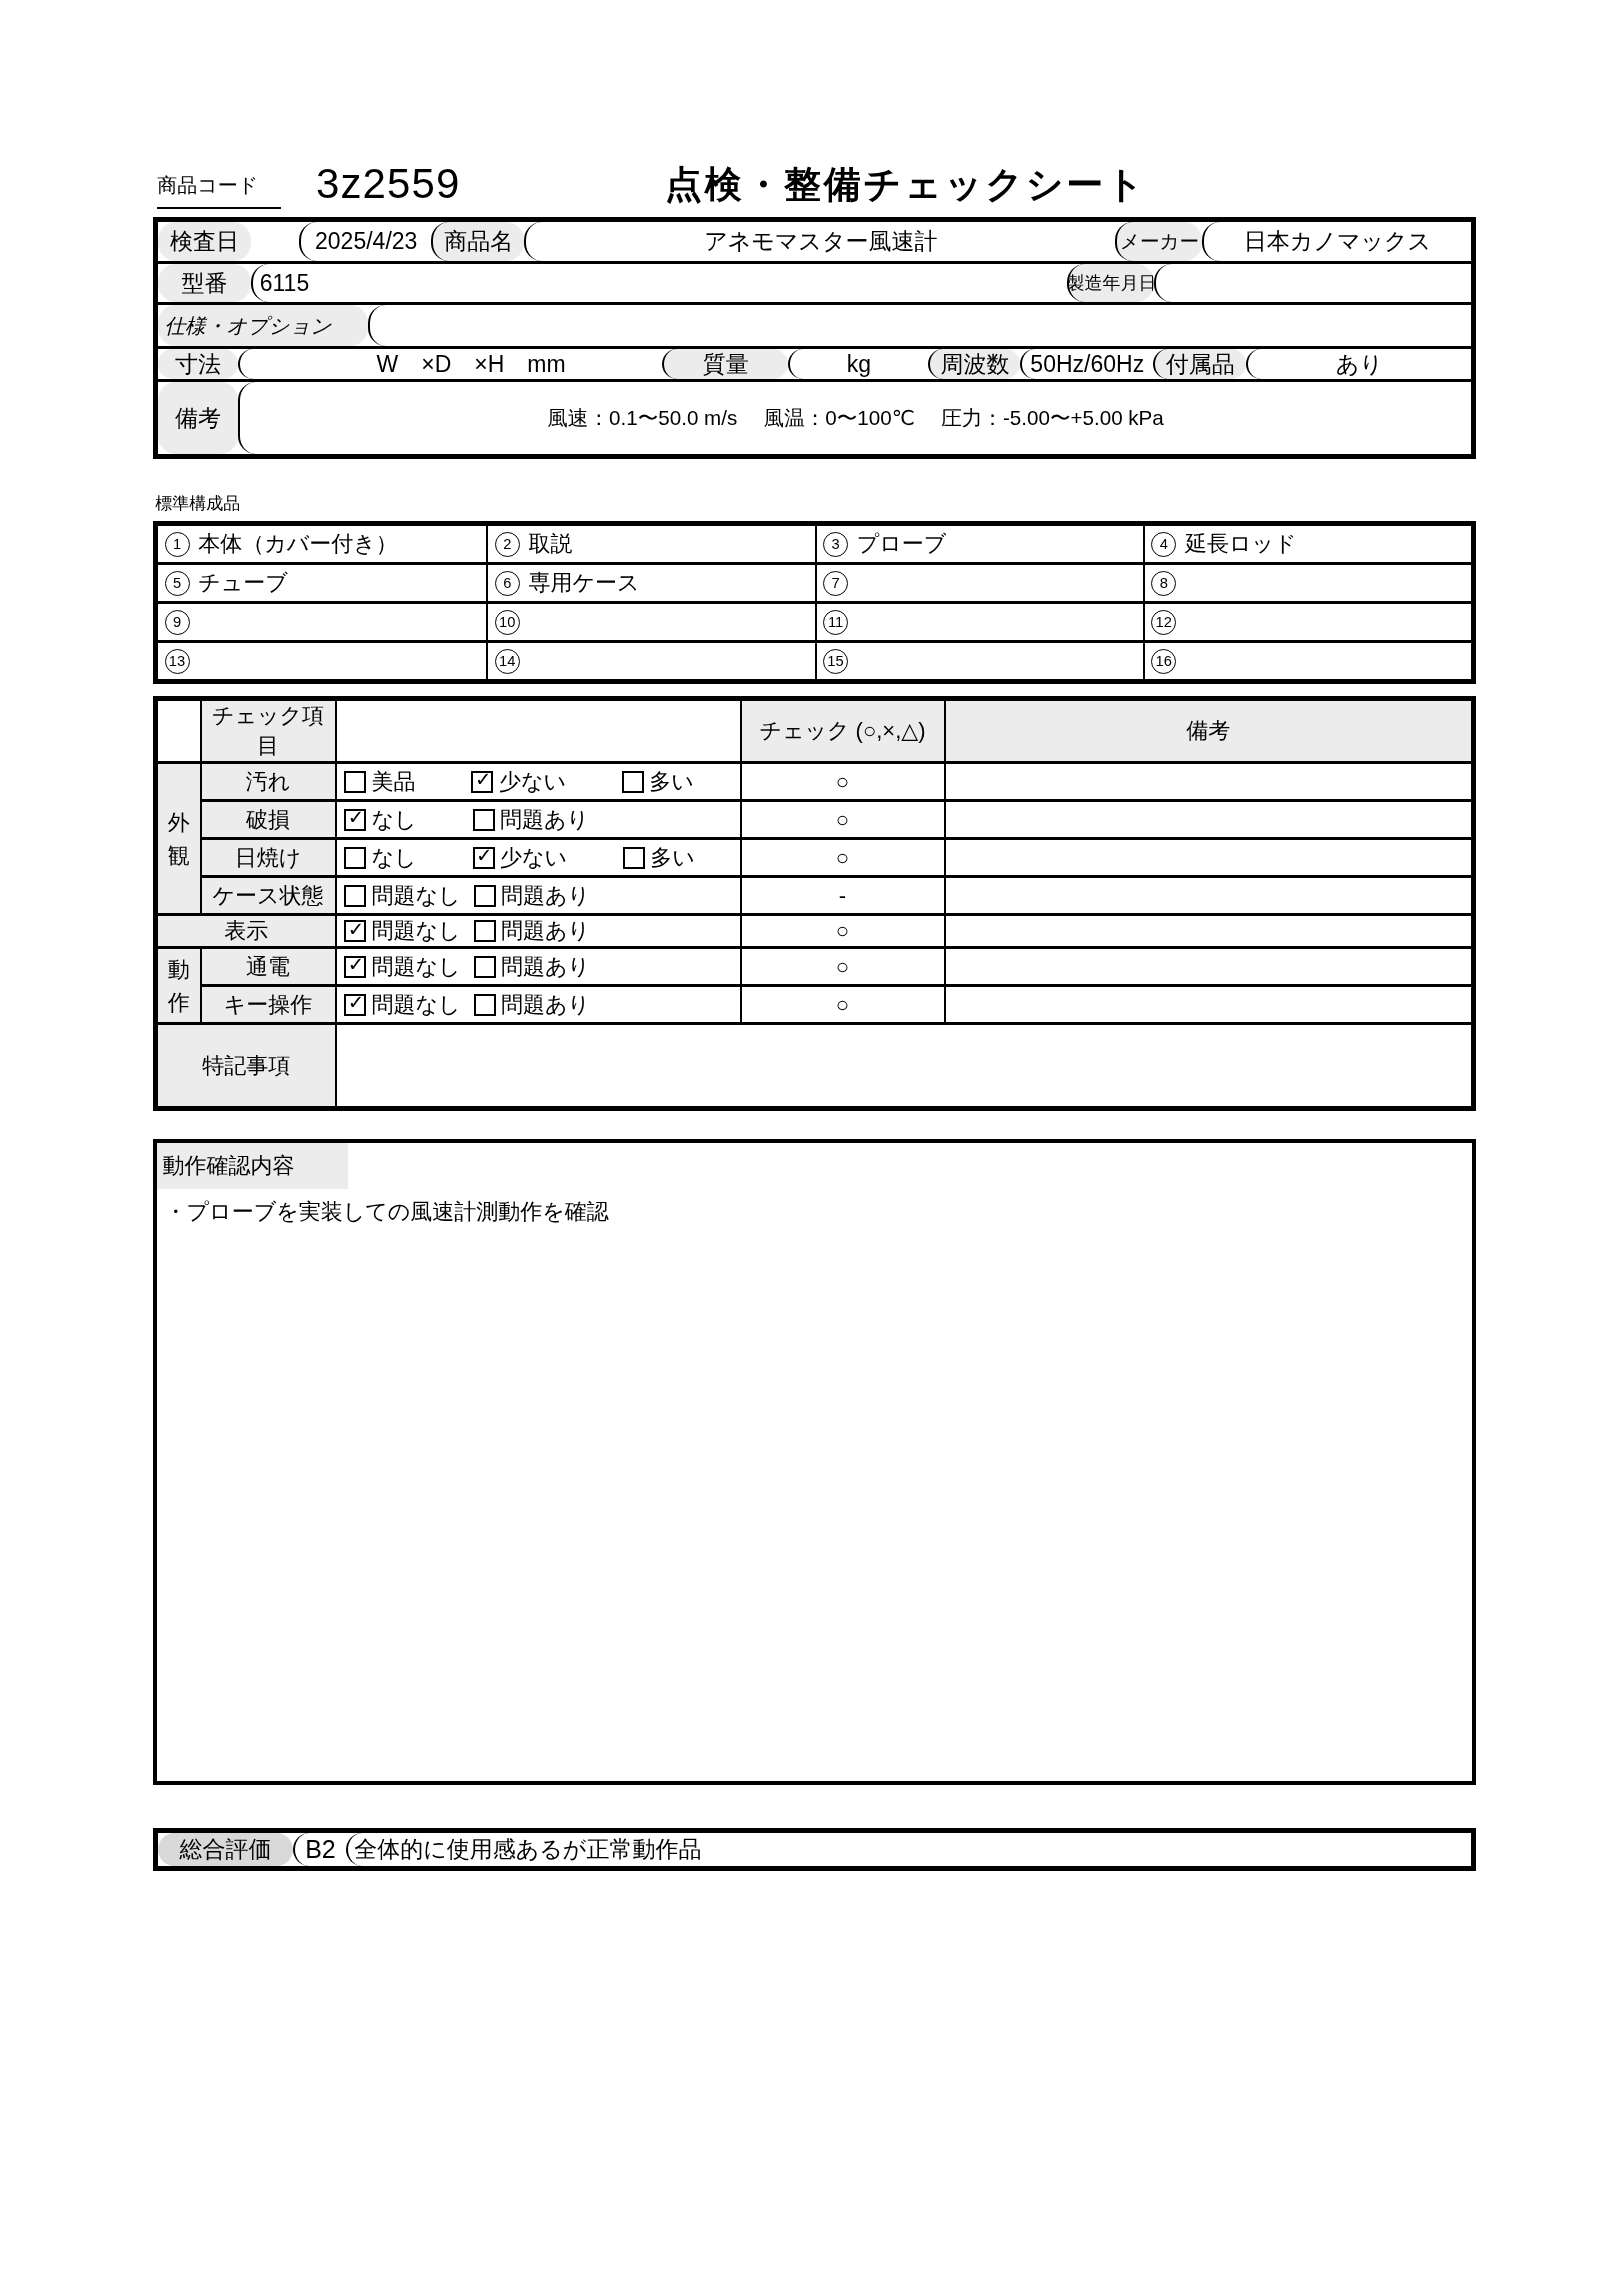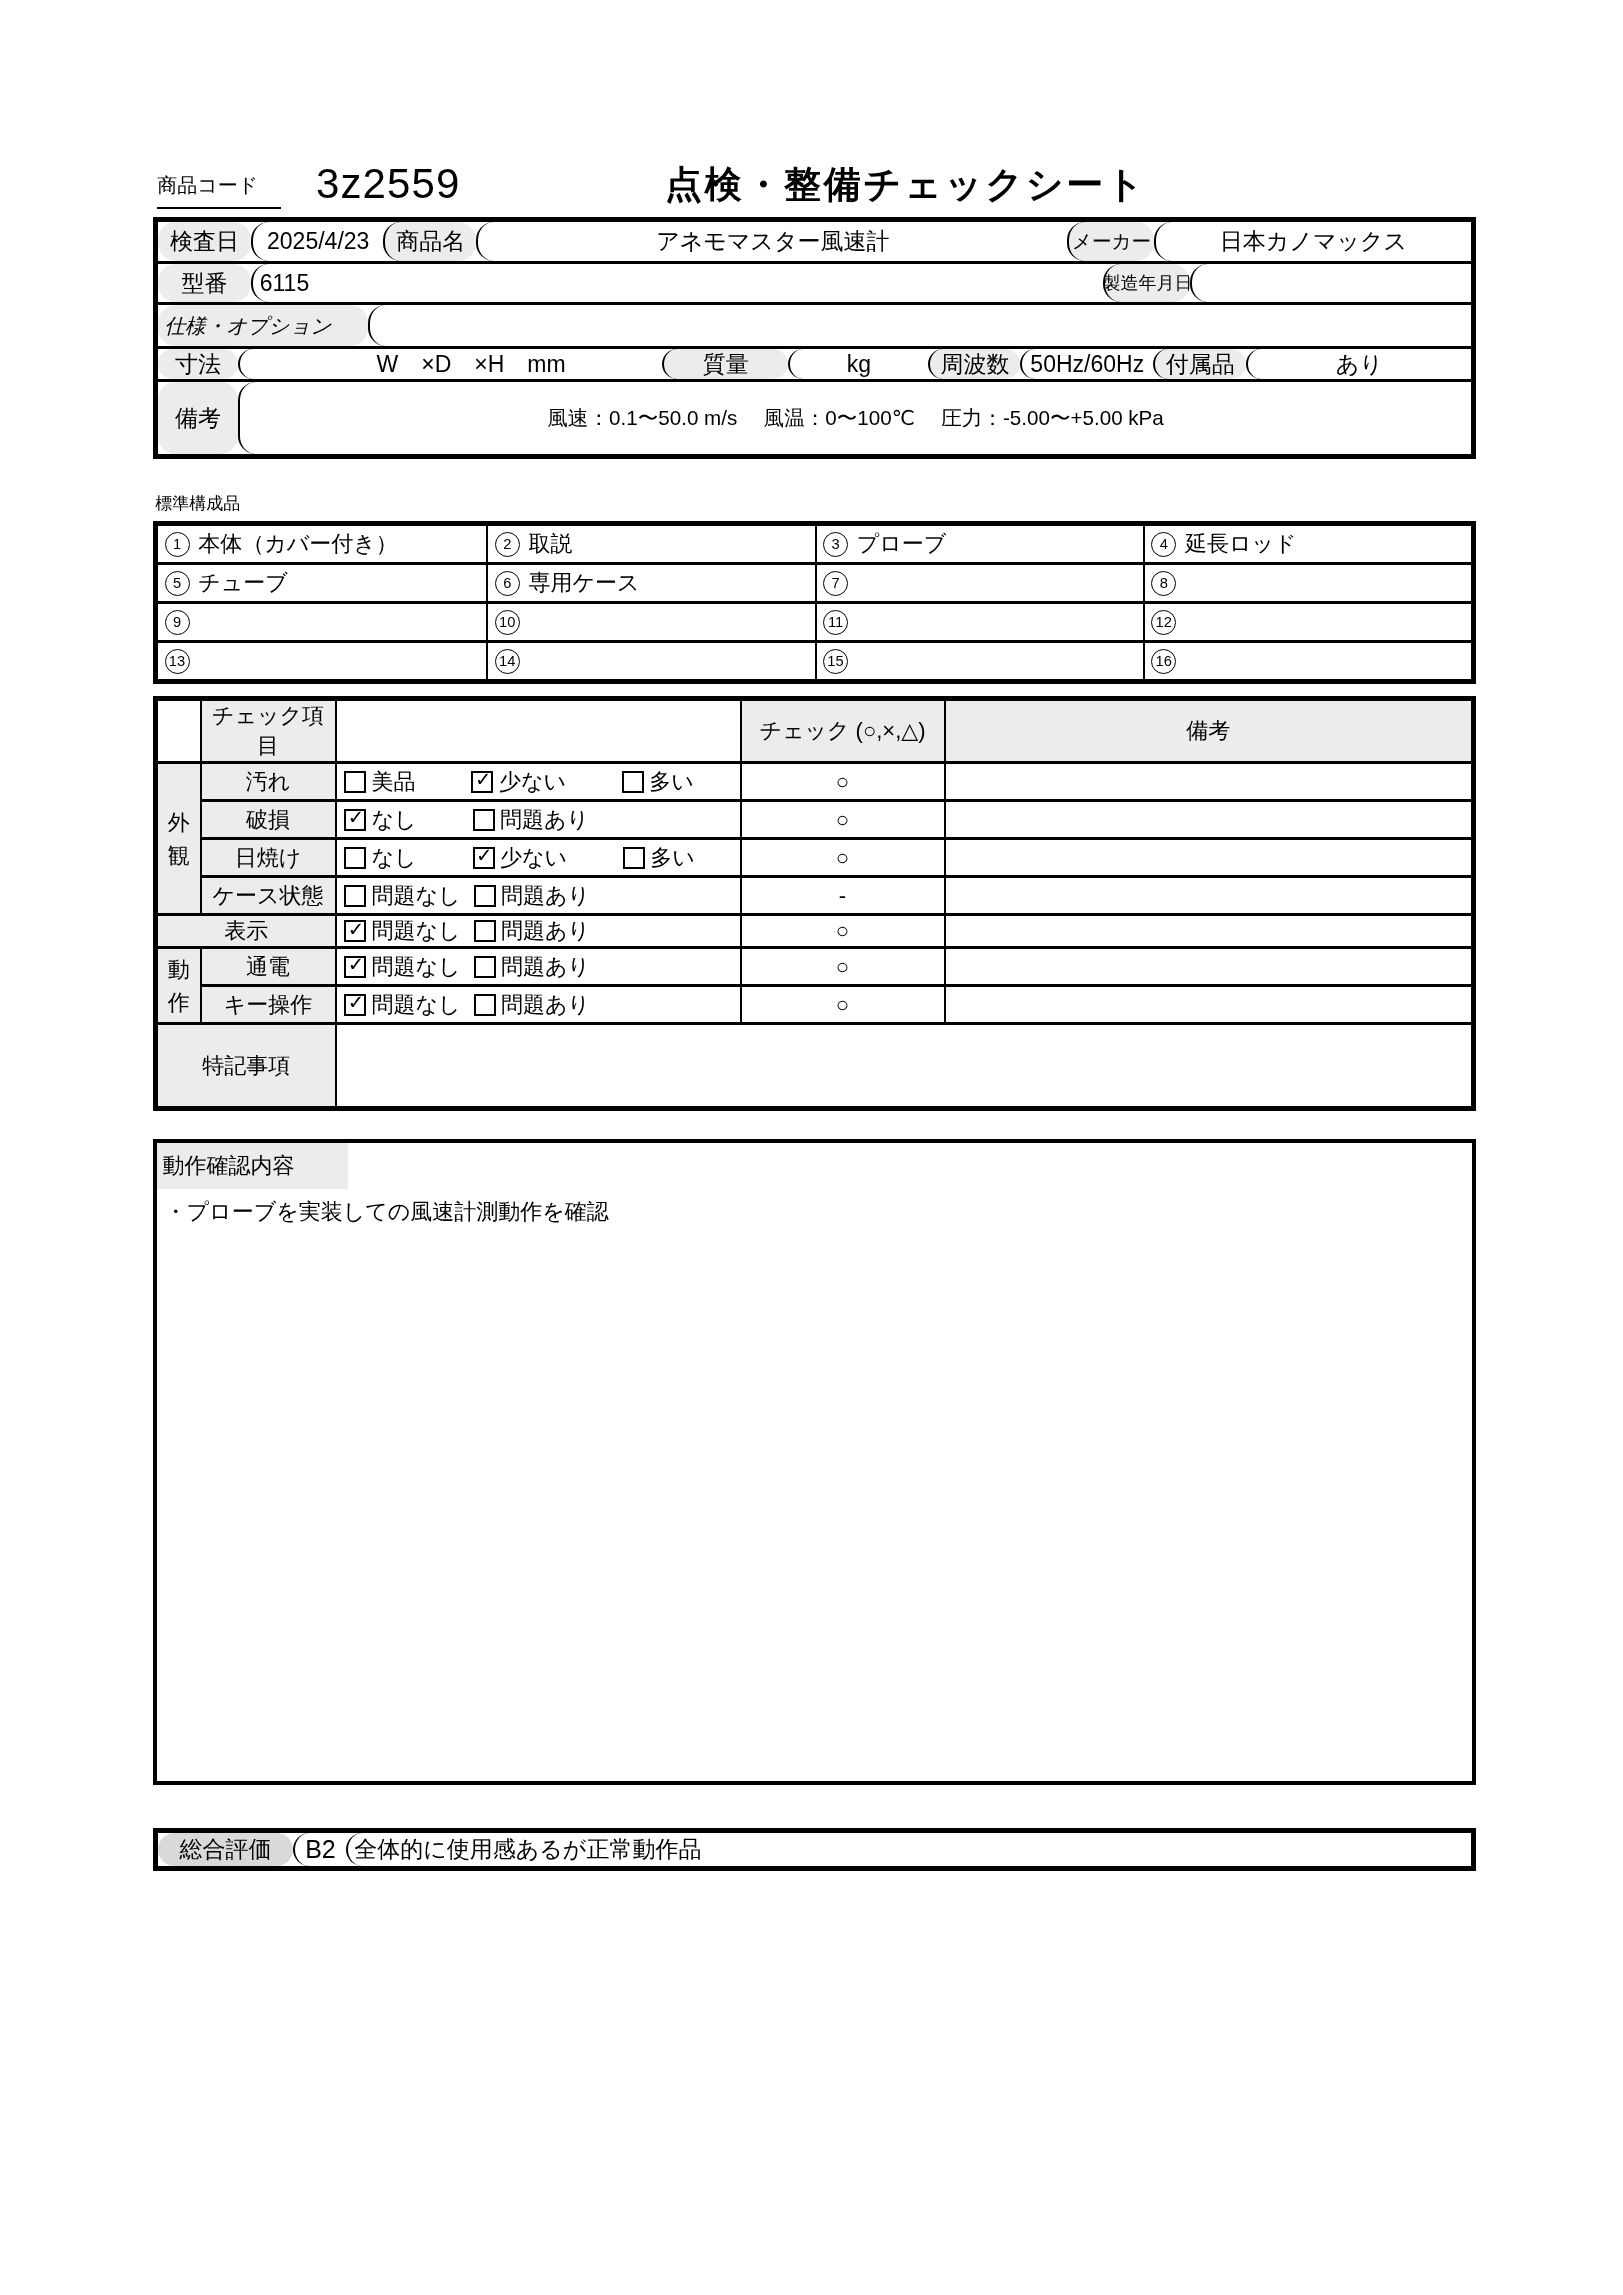--- a/index.html
+++ b/index.html
@@ -27,21 +27,21 @@
   .irow:first-child { border-top:none; }
   .icell {
     box-sizing:border-box; border-left:2.2px solid #000;
     display:flex; align-items:center; justify-content:center;
     font-size:23px; overflow:hidden; white-space:nowrap;border-radius:18px;
   }
   .icell:first-child { border-left:none; }
   .gray  { background:#ececec; }
   .gray2 { background:#d9d9d9; }
   .left  { justify-content:flex-start; padding-left:6.5px; }
-  .fs33  { font-size:18px;margin-left:36px; }
+  .fs33  { font-size:18px; }
   .fs36  { font-size:19.6px; }
   .fs38  { font-size:20.6px; }
   .r1 { height:39px; } .r2 { height:38px; } .r3 { height:41px; } .r4 { height:30px; } .r5 { height:72px; }
 
   
   .comp-heading { position:absolute; top:492px; left:2.2px; font-size:17px; }
   .comp-table { position:absolute; top:521px; left:0; width:100%; }
   .crow { display:flex; border-top:3.3px solid #000; }
   .crow:first-child { border-top:none; }
   .ccell {
@@ -100,21 +100,21 @@
 
     <div class="doc-header">
       <div class="code-label">商品コード</div>
       <div class="code-value">3z2559</div>
       <div class="doc-title">点検・整備チェックシート</div>
     </div>
 
     <div class="info-table bbox">
       <div class="irow r1">
         <div class="icell gray" style="flex:0 0 7.1%;">検査日</div>
-        <div class="icell" style="flex:0 0 10.05%;">2025/4/23</div>
+        <div class="icell" style="flex:0 0 10.05%;margin-left:48px;">2025/4/23</div>
         <div class="icell gray" style="flex:0 0 7.1%;">商品名</div>
         <div class="icell" style="flex:0 0 45.0%;">アネモマスター風速計</div>
         <div class="icell gray fs36" style="flex:0 0 6.6%;">メーカー</div>
         <div class="icell" style="flex:1;">日本カノマックス</div>
       </div>
       <div class="irow r2">
         <div class="icell gray" style="flex:0 0 7.1%;">型番</div>
         <div class="icell left" style="flex:0 0 62.15%;">6115</div>
         <div class="icell gray fs33" style="flex:0 0 6.6%;">製造年月日</div>
         <div class="icell" style="flex:1;"></div>

